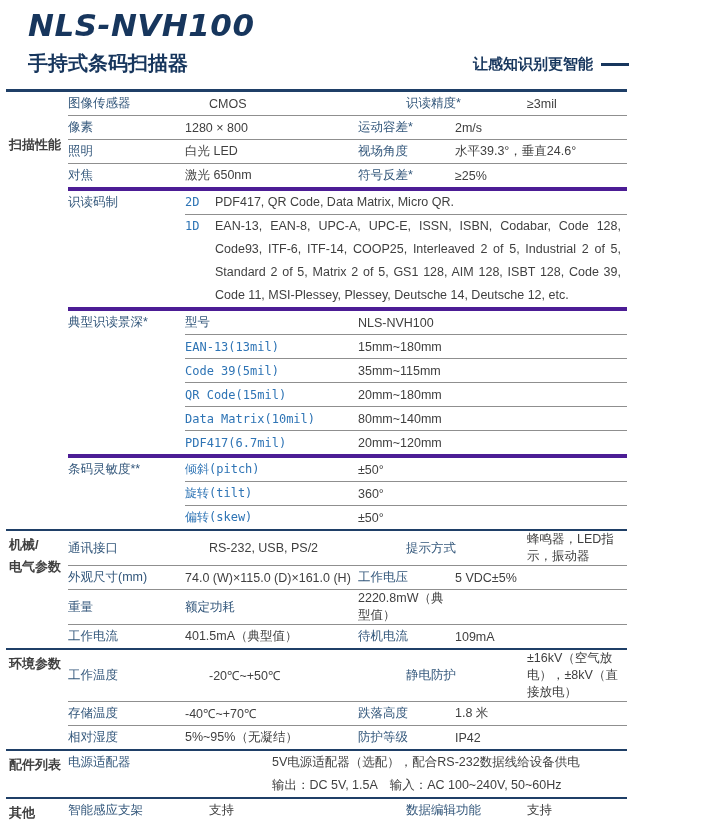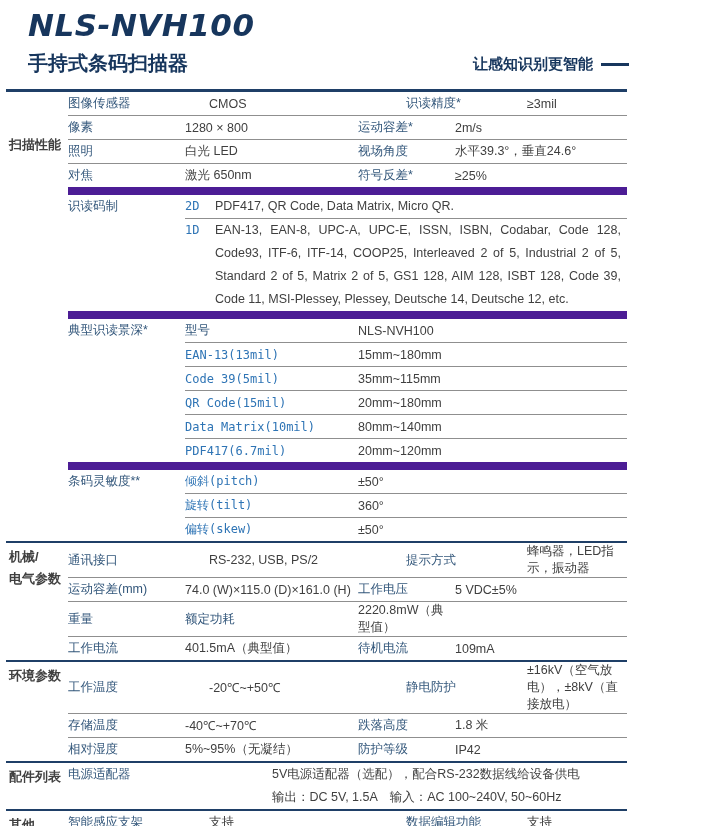--- a/index.html
+++ b/index.html
@@ -40,21 +40,21 @@
   .lbl{color:#33577b;font-size:12.5px;}
   .val{color:#3f3f3f;font-size:12.5px;}
   .mono{font-family:"DejaVu Sans Mono",monospace;color:#2e74b5;font-size:12px;}
 
   .r4{
     display:grid;grid-template-columns:117px 173px 97px 1fr;
     align-items:center;min-height:23px;
   }
   .r4 + .r4{border-top:1px solid #8f8f8f;}
 
-  .grp{display:grid;grid-template-columns:117px 1fr;border-top:8px solid #4c1d95;}
+  .grp{display:grid;grid-template-columns:117px 1fr;border-top:4px solid #4c1d95;}
   .glabel{grid-column:1;padding-top:3px;align-self:start;}
   .grows{grid-column:2;min-width:0;}
   .grows > * + *{border-top:1px solid #8f8f8f;}
 
   .kvrow{display:grid;grid-template-columns:173px 1fr;align-items:center;min-height:23px;}
   .symrow{display:grid;grid-template-columns:30px 1fr;align-items:start;min-height:23px;}
   .symrow .mono{line-height:23px;}
   .symtext{font-size:12.5px;line-height:23px;color:#3f3f3f;padding-right:6px;
     text-align:justify;}
   .accrow{display:grid;grid-template-columns:63px 1fr;align-items:center;min-height:23px;}
@@ -179,21 +179,21 @@
         <div>电气参数</div>
       </div>
       <div class="sec-body">
         <div class="r4">
           <span class="lbl">通讯接口</span>
           <span class="val">RS-232, USB, PS/2</span>
           <span class="lbl">提示方式</span>
           <span class="val">蜂鸣器，LED指示，振动器</span>
         </div>
         <div class="r4">
-          <span class="lbl">运动容差(mm)</span>
+          <span class="lbl">外观尺寸(mm)</span>
           <span class="val">74.0 (W)×115.0 (D)×161.0 (H)</span>
           <span class="lbl">工作电压</span>
           <span class="val">5 VDC±5%</span>
         </div>
         <div class="r4">
           <span class="lbl">重量</span>
           <span class="lbl">额定功耗</span>
           <span class="val">2220.8mW（典型值）</span>
         </div>
         <div class="r4">

